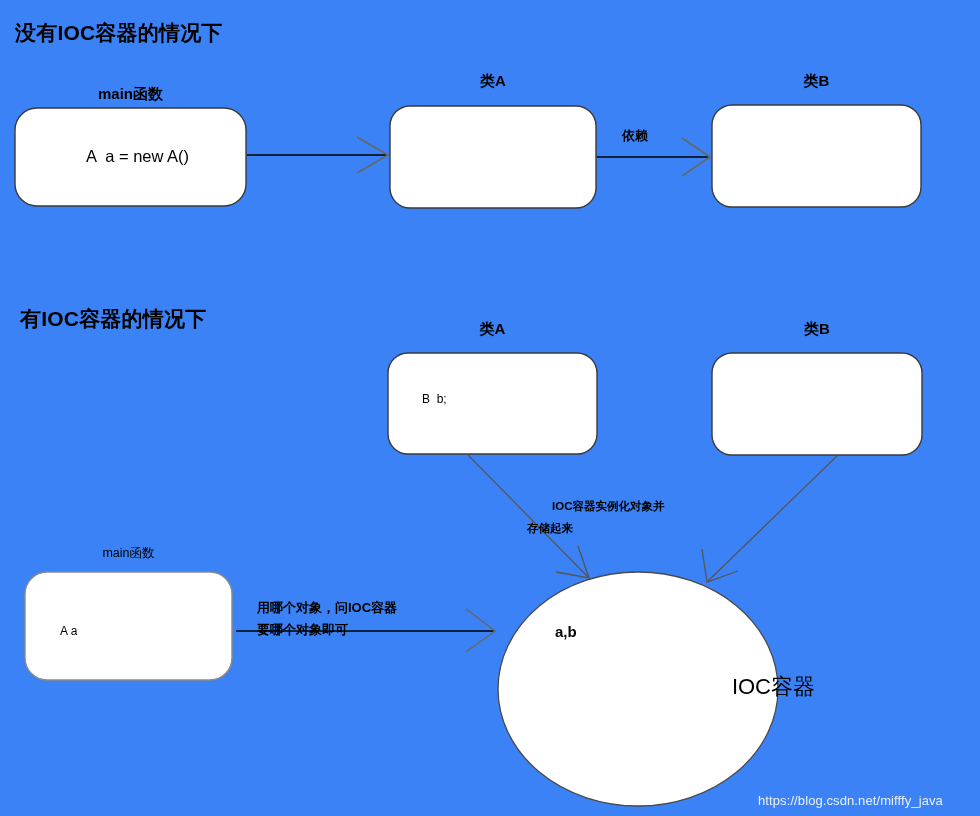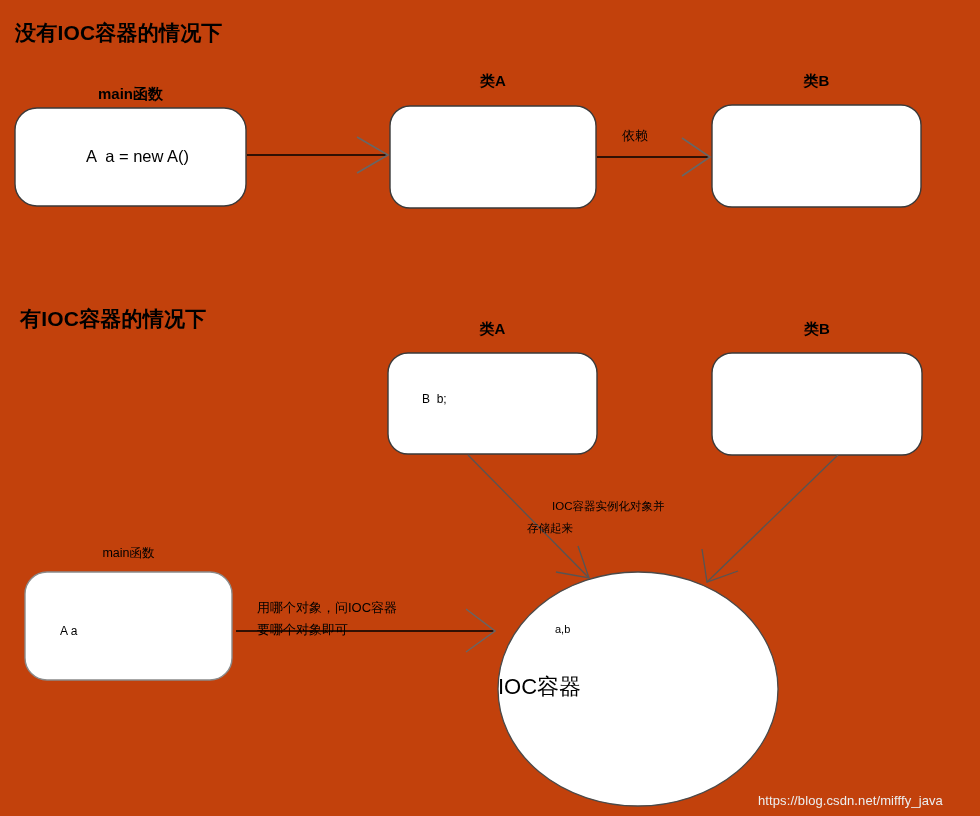--- a/index.html
+++ b/index.html
@@ -8,21 +8,21 @@
     padding: 0;
     background: #ffffff;
   }
   body {
     font-family: "Liberation Sans", "DejaVu Sans", sans-serif;
   }
   #canvas {
     position: relative;
     width: 980px;
     height: 816px;
-    background: #c2410c;
+    background: #3b82f6;
     overflow: hidden;
   }
   #vector-layer {
     position: absolute;
     left: 0;
     top: 0;
     width: 980px;
     height: 816px;
   }
   .txt {
@@ -46,32 +46,33 @@
     font-weight: normal;
   }
   .box-code {
     font-size: 16.5px;
   }
   .box-code.small {
     font-size: 12px;
   }
   .edge-label {
     font-size: 13px;
-    font-weight: normal;
+    font-weight: bold;
   }
   .edge-label.tiny {
     font-size: 11.5px;
   }
   .ellipse-title {
     font-size: 22px;
-    text-align: left;
+    text-align: right;
+    margin-left: 37px;
   }
   .ellipse-items {
-    font-size: 11px;
-    font-weight: normal;
+    font-size: 15px;
+    font-weight: bold;
     text-align: center;
   }
   .watermark {
     font-size: 13px;
     color: #eceff1;
     letter-spacing: 0.1px;
   }
 </style>
 </head>
 <body>

